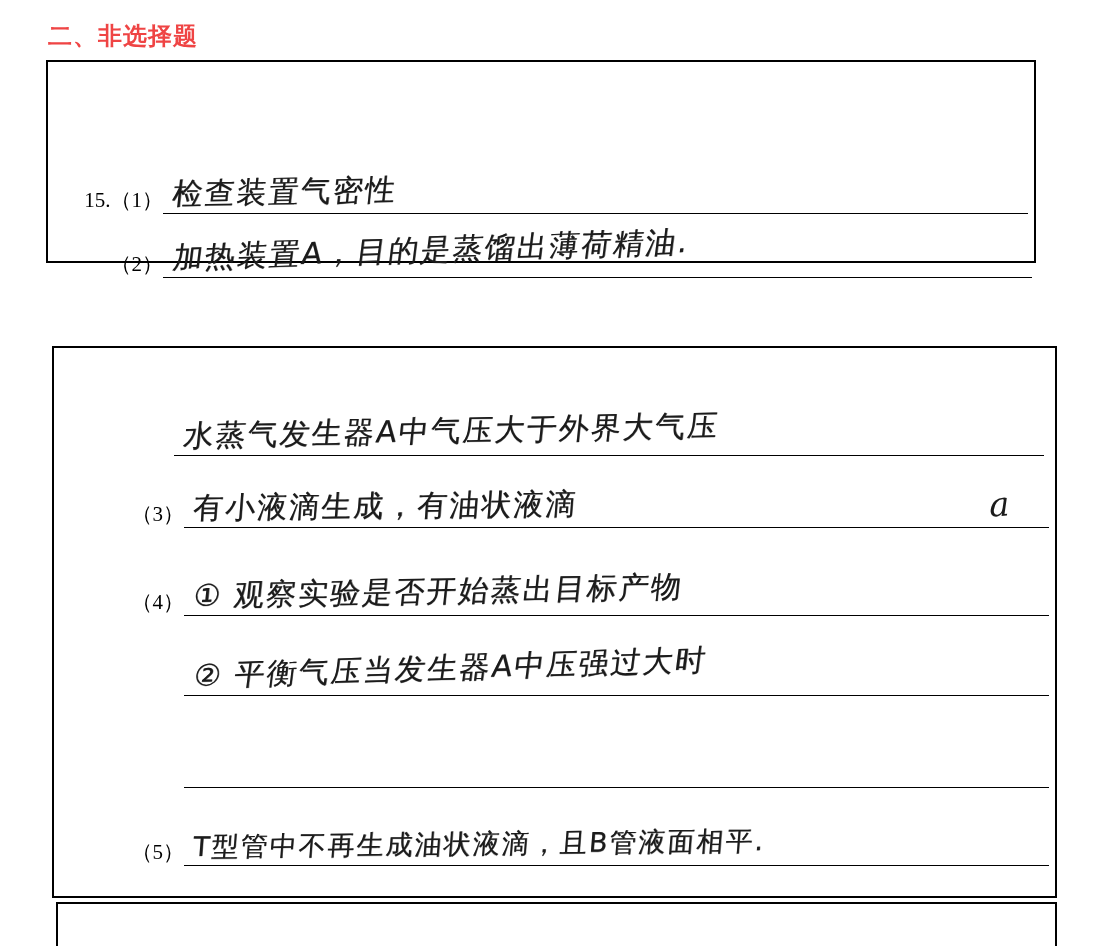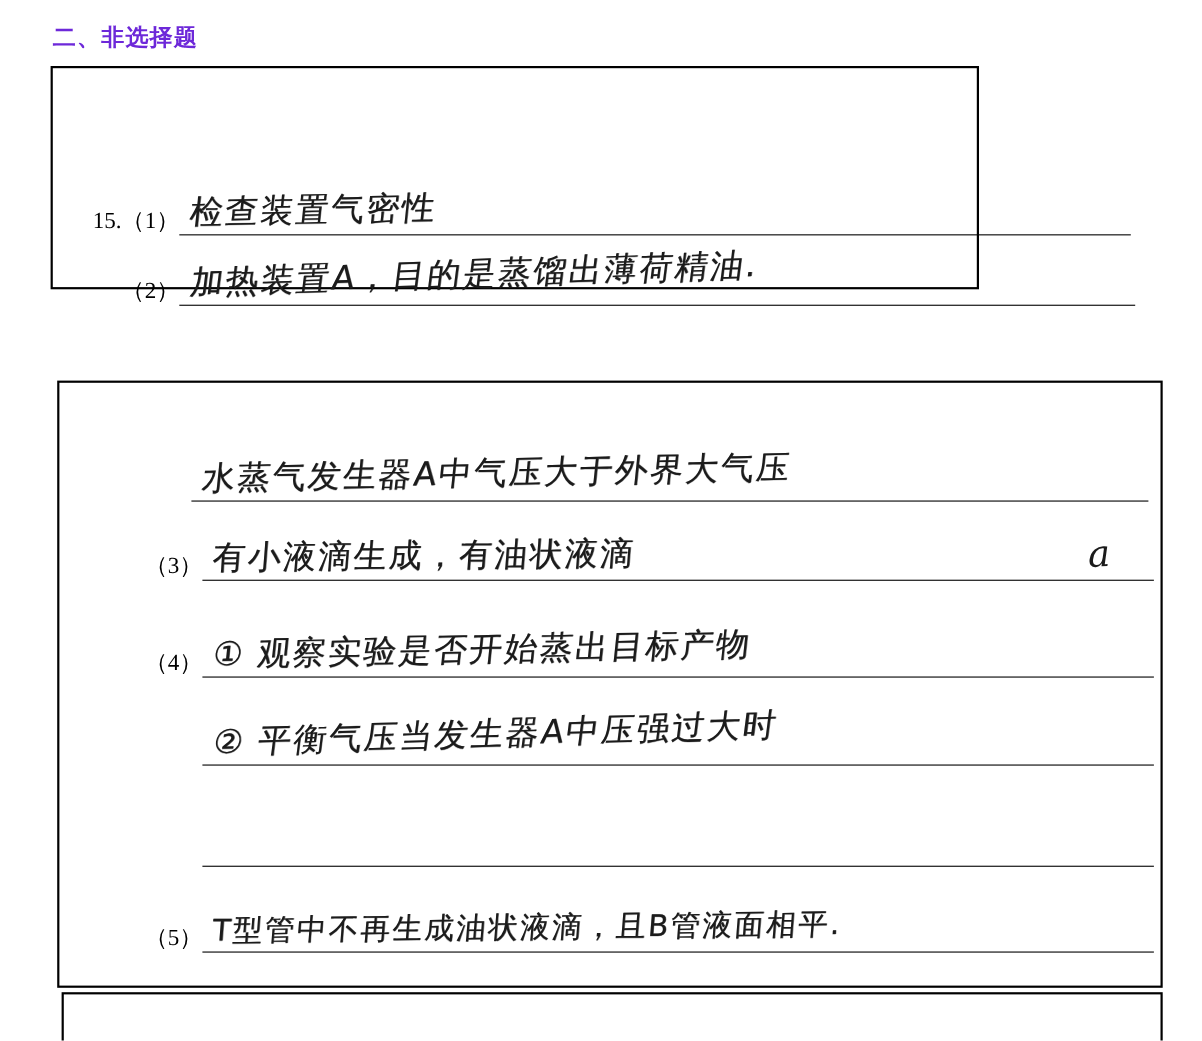--- a/index.html
+++ b/index.html
@@ -16,33 +16,33 @@
     overflow: hidden;
   }
 
   
   .section-heading {
     position: absolute;
     left: 48px;
     top: 20px;
     font-family: "Liberation Sans", sans-serif;
     font-weight: bold;
-    font-size: 21px;
+    font-size: 24px;
     letter-spacing: 1px;
-    color: #6d28d9;
+    color: #ef4444;
   }
 
   
   .answer-box {
     position: absolute;
     border: 2px solid #000;
     background: #fff;
     box-sizing: border-box;
   }
-  #box-1 { left: 46px;  top: 60px;  width: 844px;  height: 203px; }
+  #box-1 { left: 46px;  top: 60px;  width: 990px;  height: 203px; }
   #box-2 { left: 52px;  top: 346px; width: 1005px; height: 552px; }
   #box-3 { left: 56px;  top: 902px; width: 1001px; height: 60px; }
 
   
   .row {
     position: absolute;
     display: flex;
     align-items: flex-end;
   }
   .row-label {

